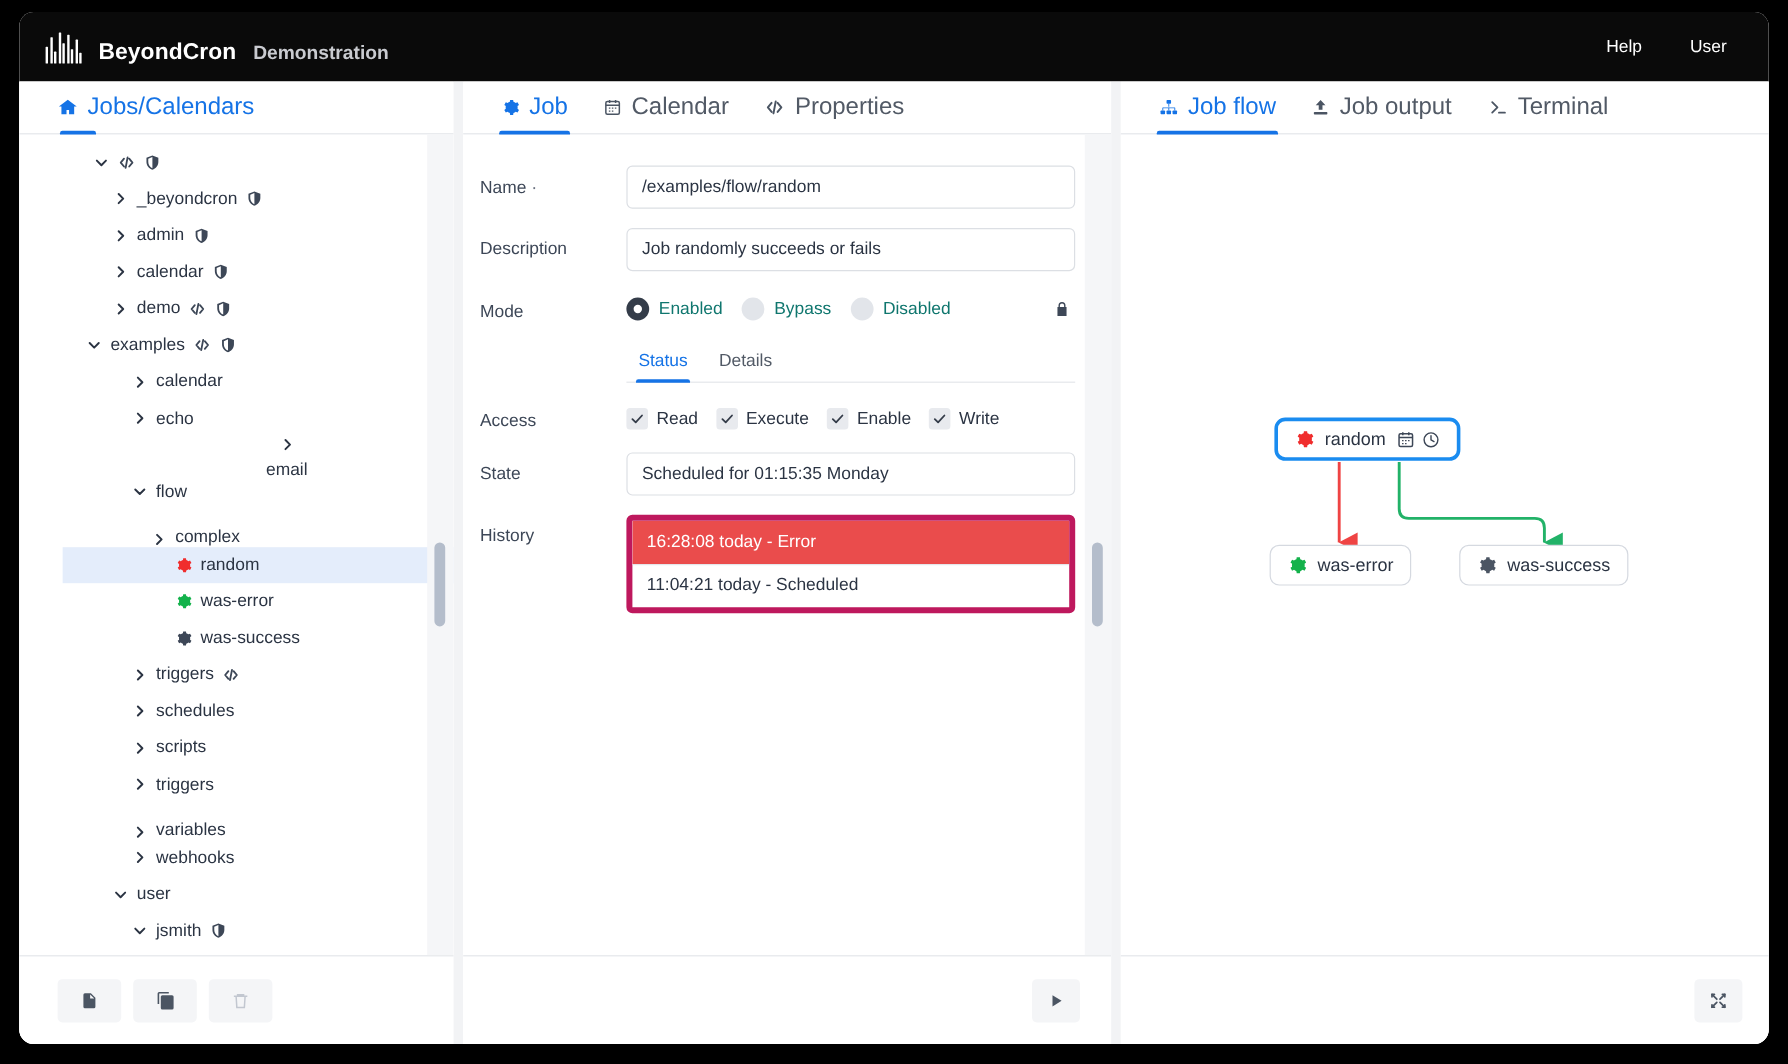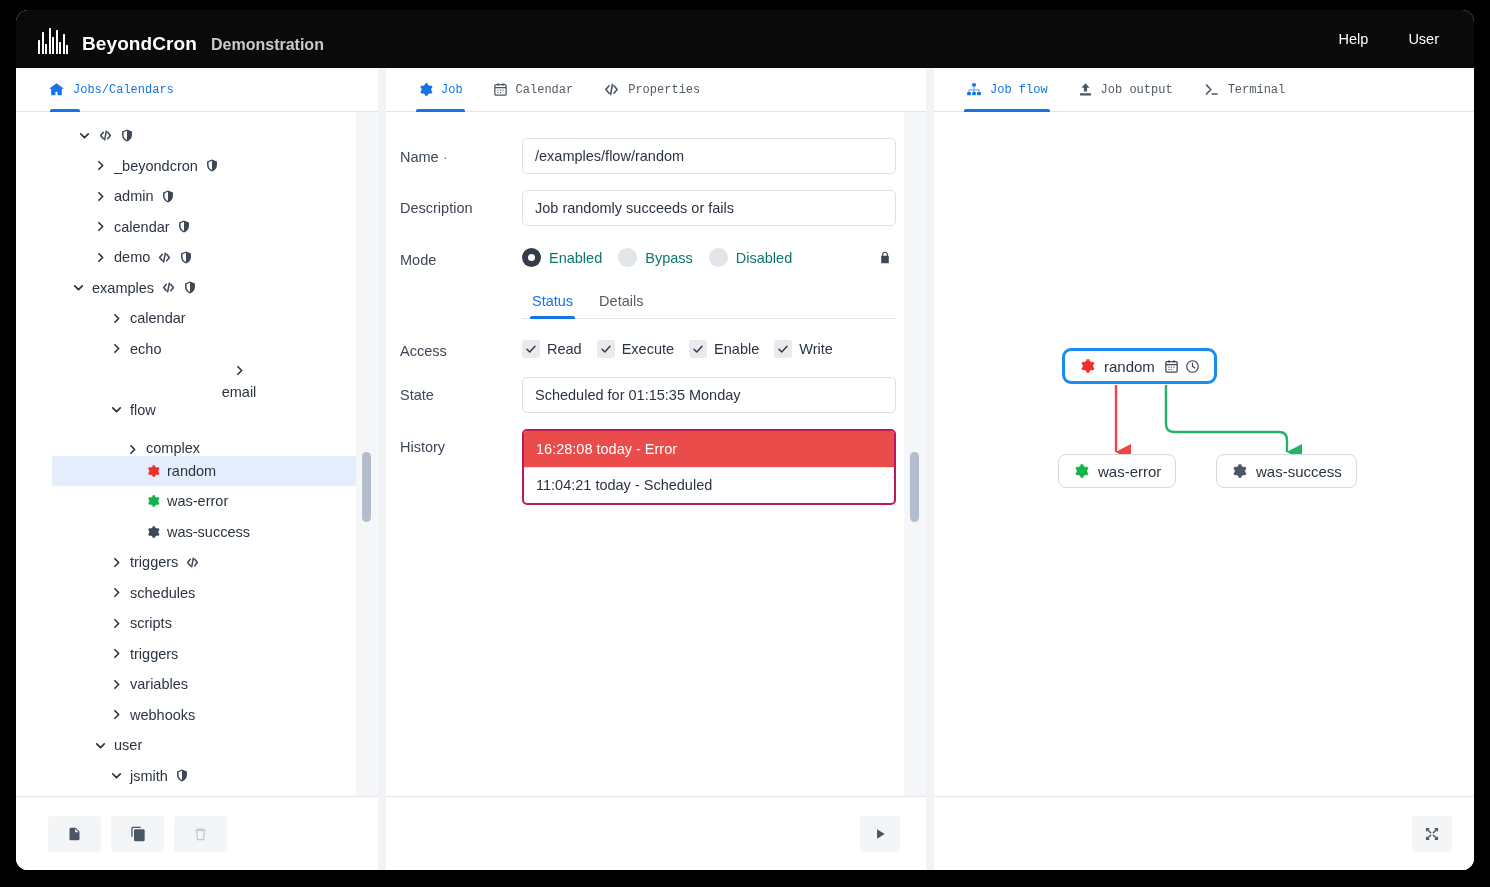--- a/index.html
+++ b/index.html
@@ -44,23 +44,23 @@
   .pane-right { flex: 1; }
 
   .tabbar {
     height: 44px; flex: 0 0 44px;
     display: flex; align-items: stretch;
     border-bottom: 1px solid #e4e6ea;
     padding-left: 18px; gap: 2px;
   }
   .tab {
     display: flex; align-items: center; gap: 8px;
-    padding: 0 14px; font-size: 12px; color: #525a66;
+    padding: 0 14px; font-size: 20px; color: #525a66;
     cursor: pointer; position: relative; background: none; border: none;
-    font-family: Liberation Mono, monospace;
+    font-family: Liberation Sans, sans-serif;
   }
   .tab.active { color: #1573e6; }
   .tab.active::after {
     content: ""; position: absolute; left: 12px; right: 12px; bottom: -1px;
     height: 3px; background: #1573e6; border-radius: 2px 2px 0 0;
   }
   .tab .ico { display: flex; align-items: center; color: #4b5563; }
   .tab.active .ico { color: #1573e6; }
   .tab-home .ico { color: #1573e6; }
   .tab.active.tab-home::after { left: 16px; right: auto; width: 30px; }
@@ -135,21 +135,21 @@
     background: #1573e6; border-radius: 2px 2px 0 0;
   }
 
   .checks { display: flex; align-items: center; gap: 6px; flex: 1; padding-top: 7px; }
   .check-item { display: flex; align-items: center; gap: 7px; font-size: 14.5px; color: #2b3443; margin-right: 9px; cursor: pointer; }
   .cbox {
     width: 18px; height: 18px; border-radius: 3px; background: #e8eaee;
     display: flex; align-items: center; justify-content: center; flex: 0 0 18px; color: #343c49;
   }
 
-  .hist-list { flex: 1; border: 2px solid #be185d; border-radius: 5px; overflow: hidden; }
+  .hist-list { flex: 1; border: 5px solid #be185d; border-radius: 5px; overflow: hidden; }
   .hist-row {
     height: 36px; display: flex; align-items: center; padding: 0 12px;
     font-size: 14.5px; color: #2b3443; cursor: pointer;
   }
   .hist-row.err { background: #ea4c4c; color: #fff; }
   .hist-row + .hist-row { border-top: 1px solid #e4e6ea; }
 
   .center-footer {
     flex: 0 0 74px; border-top: 1px solid #e4e6ea;
     display: flex; align-items: center; justify-content: flex-end; padding-right: 26px;
@@ -412,21 +412,21 @@
               <span class="lbl">scripts</span>
             </div>
             <div class="trow" style="padding-left: 58px;">
               <span class="chev">
                 <svg width="13" height="13" viewBox="0 0 24 24" fill="none" stroke="currentColor" stroke-width="3" stroke-linecap="round" stroke-linejoin="round">
                   <path d="M9 5l7 7-7 7"></path>
                 </svg>
               </span>
               <span class="lbl">triggers</span>
             </div>
-            <div class="trow" style="padding-left: 58px;">
+            <div class="trow" style="padding-left: 58px; align-items: flex-end;">
               <span class="chev">
                 <svg width="13" height="13" viewBox="0 0 24 24" fill="none" stroke="currentColor" stroke-width="3" stroke-linecap="round" stroke-linejoin="round">
                   <path d="M9 5l7 7-7 7"></path>
                 </svg>
               </span>
               <span class="lbl">variables</span>
             </div>
             <div class="trow" style="padding-left: 58px;">
               <span class="chev">
                 <svg width="13" height="13" viewBox="0 0 24 24" fill="none" stroke="currentColor" stroke-width="3" stroke-linecap="round" stroke-linejoin="round">

